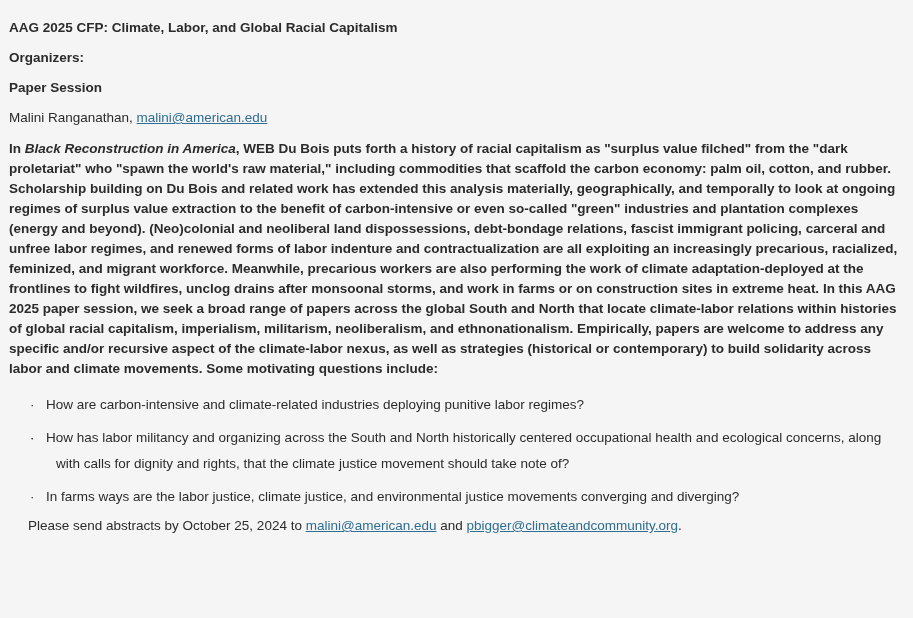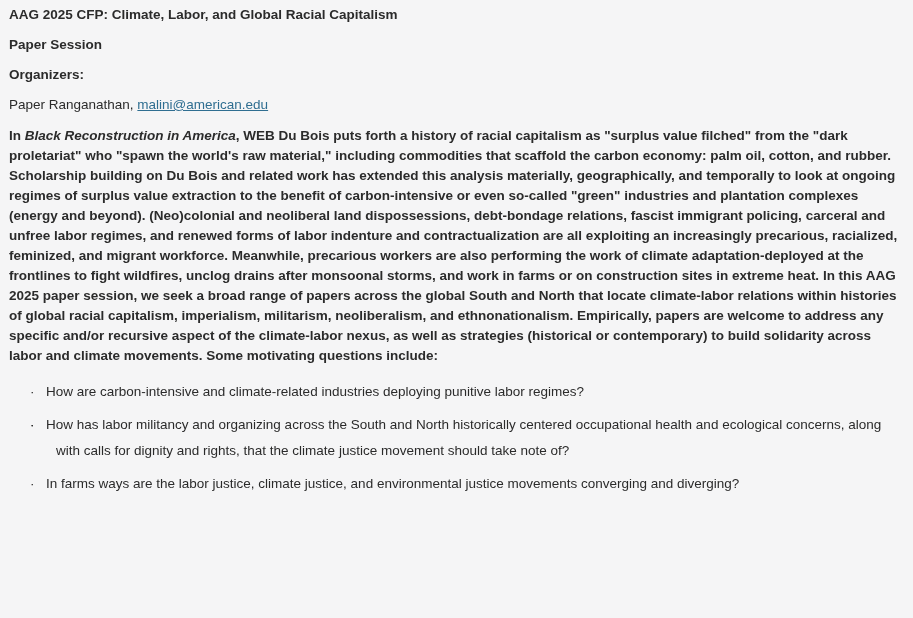--- a/index.html
+++ b/index.html
@@ -9,21 +9,21 @@
   body {
     width: 913px;
     height: 618px;
     background: #f5f5f6;
     color: #2b2b2b;
     font-family: "Liberation Sans", sans-serif;
     font-size: 13.5px;
     overflow: hidden;
   }
   .doc {
-    padding: 6px 9px 0 9px;
+    padding: 19px 9px 0 9px;
   }
   .h-block {
     font-weight: bold;
     line-height: 17px;
     margin: 0 0 13px 0;
   }
   .org-line {
     line-height: 17px;
     margin: 0 0 13px 0;
   }
@@ -65,30 +65,31 @@
     margin: 0 0 0 19px;
   }
 </style>
 </head>
 <body>
 
 <div class="doc">
 
   <p class="h-block">AAG 2025 CFP: Climate, Labor, and Global Racial Capitalism</p>
 
+  <p class="h-block">Organizers:</p>
+
   <p class="h-block">Paper Session</p>
 
-  <p class="h-block">Organizers:</p>
-
-  <p class="org-line"><span>Paper Ranganathan, </span><a class="email" href="#">malini@american.edu</a></p>
+  <p class="org-line"><span>Malini Ranganathan, </span><a class="email" href="#">malini@american.edu</a></p>
 
 
   <p class="intro"><span>In </span><span class="book-title">Black Reconstruction in America</span><span>, WEB Du Bois puts forth a history of racial capitalism as "surplus value filched" from the "dark proletariat" who "spawn the world's raw material," including commodities that scaffold the carbon economy: palm oil, cotton, and rubber. Scholarship building on Du Bois and related work has extended this analysis materially, geographically, and temporally to look at ongoing regimes of surplus value extraction to the benefit of carbon-intensive or even so-called "green" industries and plantation complexes (energy and beyond). (Neo)colonial and neoliberal land dispossessions, debt-bondage relations, fascist immigrant policing, carceral and unfree labor regimes, and renewed forms of labor indenture and contractualization are all exploiting an increasingly precarious, racialized, feminized, and migrant workforce. Meanwhile, precarious workers are also performing the work of climate adaptation-deployed at the frontlines to fight wildfires, unclog drains after monsoonal storms, and work in farms or on construction sites in extreme heat. In this AAG 2025 paper session, we seek a broad range of papers across the global South and North that locate climate-labor relations within histories of global racial capitalism, imperialism, militarism, neoliberalism, and ethnonationalism. Empirically, papers are welcome to address any specific and/or recursive aspect of the climate-labor nexus, as well as strategies (historical or contemporary) to build solidarity across labor and climate movements. Some motivating questions include:</span></p>
 
   <ul class="questions">
     <li><span class="bullet-marker">·</span><span>How are carbon-intensive and climate-related industries deploying punitive labor regimes?</span></li>
     <li><span class="bullet-marker">·</span></li>
     <li><span class="bullet-marker">·</span><span>How has labor militancy and organizing across the South and North historically centered occupational health and ecological concerns, along with calls for dignity and rights, that the climate justice movement should take note of?</span></li>
     <li><span class="bullet-marker">·</span><span>In farms ways are the labor justice, climate justice, and environmental justice movements converging and diverging?</span></li>
   </ul>
 
+  <p class="closing"><span>Please send abstracts by October 25, 2024 to </span><a class="email" href="#">malini@american.edu</a><span> and </span><a class="email" href="#">pbigger@climateandcommunity.org</a><span>.</span></p>
 
 </div>
 
 </body></html>

